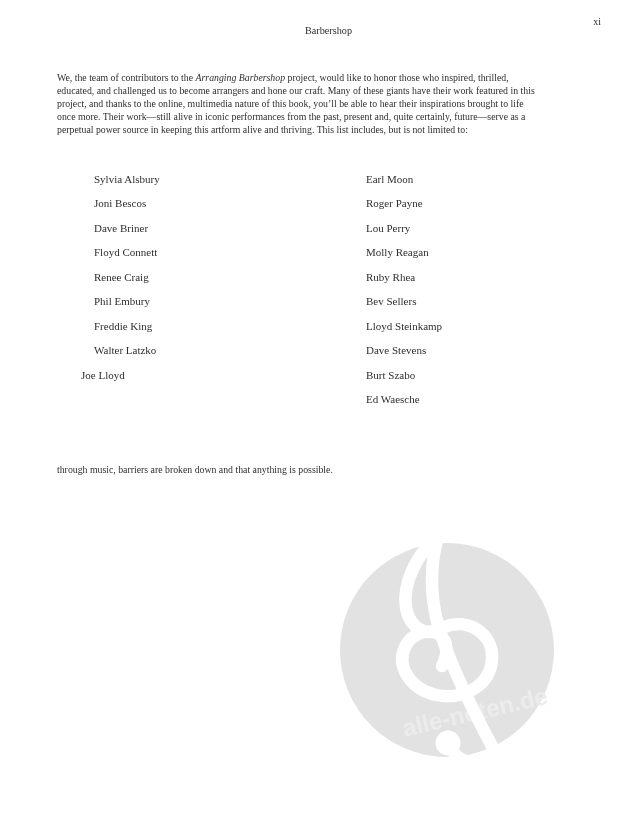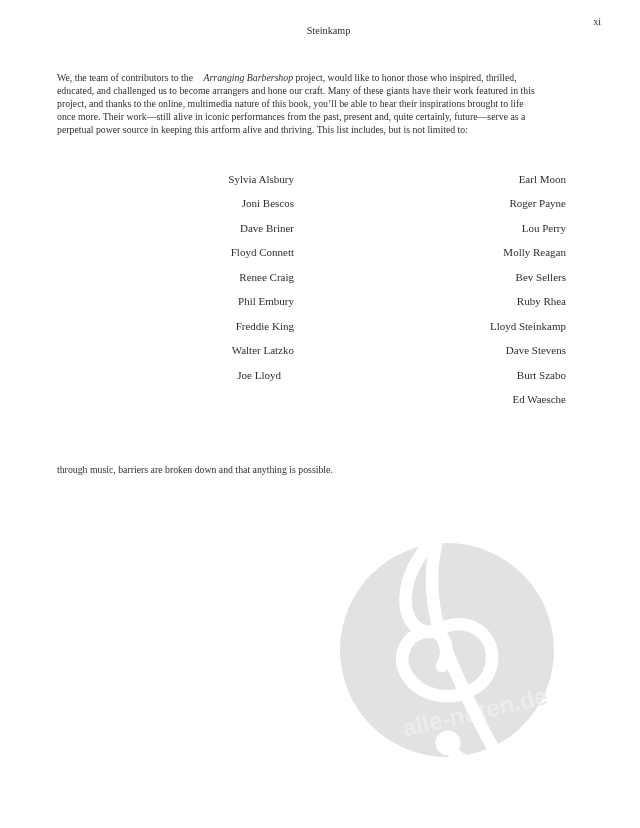--- a/index.html
+++ b/index.html
@@ -14,44 +14,44 @@
   .header {
     position:absolute; top:26px; left:0; width:100%; text-align:center;
     font-size:10.2px; line-height:1; text-indent:17px;
   }
   .para {
     position:absolute; left:57px; white-space:nowrap;
     font-size:9.8px; line-height:13.1px;
   }
   .para1 { top:71px; }
   .para2 { top:463px; }
-  .pline em { font-style:italic;margin-left:8px; }
+  .pline em { font-style:italic; }
   .names { position:absolute; top:173px; left:0; width:100%; height:270px; }
   .col { position:absolute; top:0; }
   .col-left  { left:94px;  width:200px; }
   .col-right { left:366px; width:200px; }
-  .name { height:24.45px; text-align:right; font-size:11px; line-height:13px; }
+  .name { height:24.45px; text-align:left; font-size:11px; line-height:13px; }
   .col-left .name:last-child { transform:translateX(-13px); }
   .wm-svg { position:absolute; left:330px; top:516px; width:240px; height:250px; }
   .wm-text {
     position:absolute; left:403px; top:716px;
     font-family:"Liberation Sans","DejaVu Sans",sans-serif; font-weight:bold;
     font-size:24px; line-height:1.1; color:#ececec;
     transform:rotate(-13deg); transform-origin:0 50%;
     white-space:nowrap;
   }
 </style>
 </head>
 <body>
 
 <div class="page">
 
   <div class="pagenum">xi</div>
 
-  <div class="header">Steinkamp</div>
+  <div class="header">Barbershop</div>
 
   <div class="para para1" id="intro-paragraph">
       <div class="pline"><span>We, the team of contributors to the </span><em>Arranging Barbershop</em><span> project, would like to honor those who inspired, thrilled,</span></div>
       <div class="pline"><span>educated, and challenged us to become arrangers and hone our craft. Many of these giants have their work featured in this</span></div>
       <div class="pline"><span>project, and thanks to the online, multimedia nature of this book, you’ll be able to hear their inspirations brought to life</span></div>
       <div class="pline"><span>once more. Their work—still alive in iconic performances from the past, present and, quite certainly, future—serve as a</span></div>
       <div class="pline"><span>perpetual power source in keeping this artform alive and thriving. This list includes, but is not limited to:</span></div>
     </div>
 
   <div class="names">
@@ -64,22 +64,22 @@
         <div class="name">Phil Embury</div>
         <div class="name">Freddie King</div>
         <div class="name">Walter Latzko</div>
         <div class="name">Joe Lloyd</div>
       </div>
     <div class="col col-right" id="names-right">
         <div class="name">Earl Moon</div>
         <div class="name">Roger Payne</div>
         <div class="name">Lou Perry</div>
         <div class="name">Molly Reagan</div>
+        <div class="name">Ruby Rhea</div>
         <div class="name">Bev Sellers</div>
-        <div class="name">Ruby Rhea</div>
         <div class="name">Lloyd Steinkamp</div>
         <div class="name">Dave Stevens</div>
         <div class="name">Burt Szabo</div>
         <div class="name">Ed Waesche</div>
       </div>
   </div>
 
   <div class="para para2" id="closing-paragraph">
       <div class="pline"><span>through music, barriers are broken down and that anything is possible.</span></div>
     </div>

